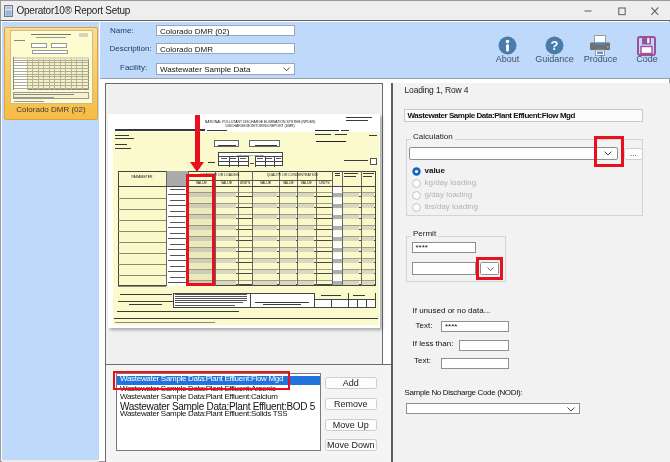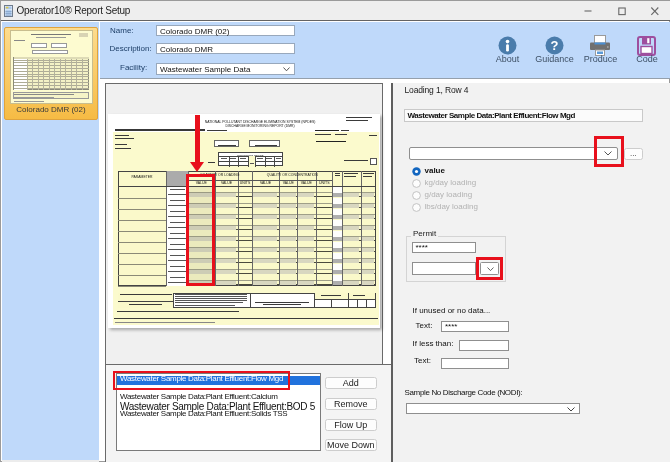--- a/index.html
+++ b/index.html
@@ -364,34 +364,38 @@
 
 <div class="abs" style="left:187.5px;top:185.5px;width:26px;height:99px;background:rgba(115,115,95,0.11)"></div>
 
 <div class="abs" style="left:194px;top:114px;width:4.6px;height:46.5px;background:#e8101c"></div>
 <div class="abs" style="left:188.8px;top:160.5px;border-left:7.6px solid transparent;border-right:7.6px solid transparent;border-top:10.8px solid #e8101c"></div>
 <div class="redbox" style="left:185px;top:172.5px;width:28.5px;height:112.5px;border-width:3.2px"></div>
 
 <div class="abs" style="left:115px;top:372px;width:204.5px;height:77.5px;background:#fff;border:1px solid #7a7a7a"></div>
 <div class="abs" style="left:116px;top:374.5px;width:202.5px;height:9.5px;background:#2172dd"></div>
 <div class="abs" style="left:119px;top:373.4px;font-size:8px;letter-spacing:-0.3px;color:#fff;white-space:nowrap">Wastewater Sample Data:Plant Effluent:Flow Mgd</div>
+<div style="position:absolute;left:119px;top:382.9px;font-size:8px;letter-spacing:-0.3px;color:#111;white-space:nowrap">Wastewater Sample Data:Plant Effluent:Arsenic</div>
 <div style="position:absolute;left:119px;top:391.34999999999997px;font-size:8px;letter-spacing:-0.3px;color:#111;white-space:nowrap">Wastewater Sample Data:Plant Effluent:Calcium</div>
 <div style="position:absolute;left:119px;top:399.79999999999995px;font-size:10px;letter-spacing:-0.3px;color:#111;white-space:nowrap">Wastewater Sample Data:Plant Effluent:BOD 5</div>
 <div style="position:absolute;left:119px;top:408.24999999999994px;font-size:8px;letter-spacing:-0.3px;color:#111;white-space:nowrap">Wastewater Sample Data:Plant Effluent:Solids TSS</div>
 <div class="redbox" style="left:111.5px;top:370px;width:177.5px;height:18.5px;border-width:2.8px"></div>
 <div class="btn" style="left:324px;top:375.5px;width:51.5px;height:12.8px">Add</div>
 <div class="btn" style="left:324px;top:396.5px;width:51.5px;height:12.5px">Remove</div>
-<div class="btn" style="left:324px;top:417.5px;width:51.5px;height:12.5px">Flow Up</div>
+<div class="btn" style="left:324px;top:417.5px;width:51.5px;height:12.5px">Move Up</div>
 <div class="btn" style="left:324px;top:437.5px;width:51.5px;height:12.5px">Move Down</div>
 
 <div class="abs" style="left:392px;top:82px;width:277px;height:379px;background:#f2f2f2"></div>
 <div class="abs" style="left:403.5px;top:84px;font-size:8.5px;letter-spacing:-0.15px;color:#1a1a1a;white-space:nowrap">Loading 1, Row 4</div>
 <div class="abs" style="left:402.5px;top:107.5px;width:239.5px;height:13px;background:#fbfbfb;border:1px solid #c9c9c9"></div>
 <div class="abs" style="left:406.5px;top:109.5px;font-size:8px;font-weight:bold;letter-spacing:-0.45px;color:#111;white-space:nowrap">Wastewater Sample Data:Plant Effluent:Flow Mgd</div>
 
+<div class="gb" style="left:405px;top:137.5px;width:237px;height:77px">
+      <span>Calculation</span>
+    </div>
 <div class="inp" style="left:408px;top:145.5px;width:208.5px;height:13.5px;border-radius:2px"></div>
 <div class="abs" style="left:594.5px;top:146.5px;width:1px;height:11.5px;background:#c2c2c2"></div>
 <svg class="abs" style="left:603px;top:150px" width="8" height="5" viewBox="0 0 8 5">
       <polyline points="0.5,0.5 4,4 7.5,0.5" fill="none" stroke="#555" stroke-width="1"></polyline>
     </svg>
 <div class="redbox" style="left:593px;top:134.8px;width:29.5px;height:31.6px;border-width:3.4px"></div>
 <div class="btn" style="left:623px;top:147px;width:18.5px;height:11.5px;font-size:8px">...</div>
 
 <svg class="abs" style="left:411px;top:166px" width="9" height="9" viewBox="0 0 9 9">
       <circle cx="4.5" cy="4.5" r="4.2" fill="#1266c0"></circle>

